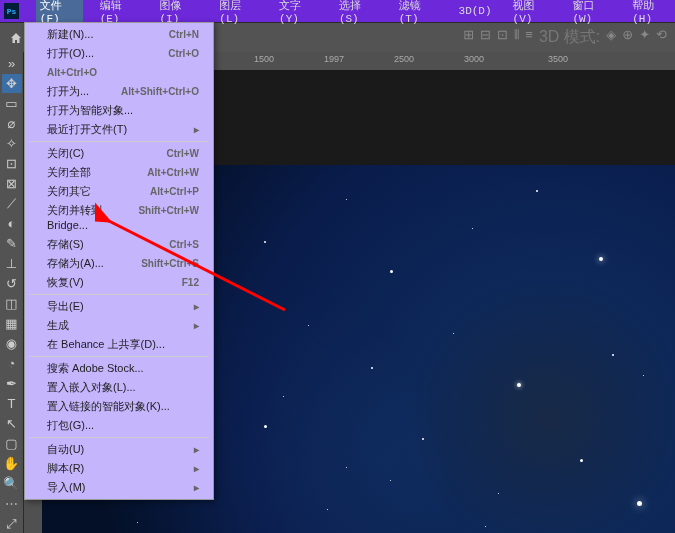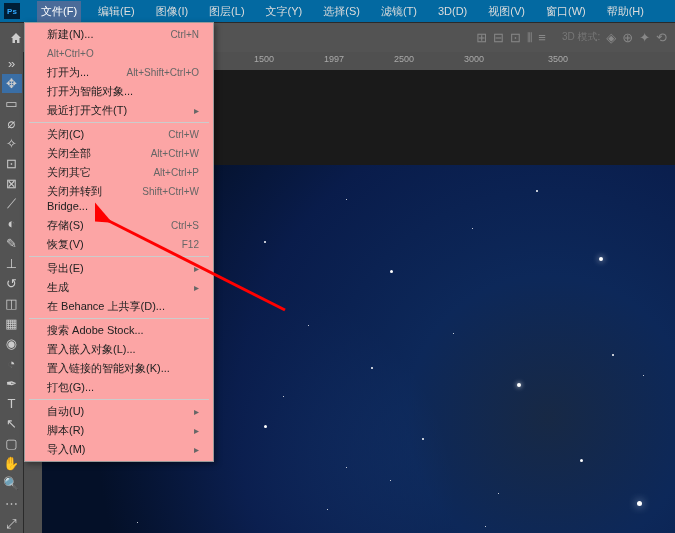--- a/index.html
+++ b/index.html
@@ -1,18 +1,18 @@
 <!DOCTYPE html>
 <html><head>
 <meta charset="utf-8">
 <style>
 * { box-sizing: border-box; margin: 0; padding: 0; }
 body { font-family: "Microsoft YaHei", Arial, sans-serif; font-size: 11px; background: #323232; color: #ccc; width: 675px; height: 533px; overflow: hidden; position: relative; }
 
-.menubar { display: flex; align-items: center; background: #0369a1; height: 22px; padding-left: 4px; }
+.menubar { display: flex; align-items: center; background: #6d28d9; height: 22px; padding-left: 4px; font-family: Liberation Mono, monospace; }
 .menubar .logo { width: 16px; height: 16px; background: #001e36; color: #31a8ff; font-size: 8px; font-weight: bold; display: flex; align-items: center; justify-content: center; margin-right: 4px; }
 .menubar .mitem { padding: 3px 4px; cursor: pointer; font-size: 11px; color: #ddd; margin-left: 13px; }
 .menubar .mitem.open { background: #4a6b99; color: #fff; }
 
 .optbar { display: flex; align-items: center; height: 30px; background: #535353; border-top: 1px solid #2a2a2a; padding: 0 8px; gap: 18px; }
 .optbar .home { width: 16px; height: 16px; display: flex; align-items: center; justify-content: center; }
 .optbar .sep { width: 1px; height: 20px; background: #3a3a3a; }
 .optbar .cb { display: flex; align-items: center; gap: 4px; color: #bbb; font-size: 11px; }
 .optbar .sq { width: 12px; height: 12px; border: 1px solid #888; }
 .optbar .glyphs { display: flex; gap: 6px; margin-left: auto; color: #888; }
@@ -27,23 +27,23 @@
 .ruler-h { position: absolute; top: 0; left: 18px; right: 0; height: 18px; background: #505050; color: #aaa; font-size: 9px; }
 .ruler-h .tick { position: absolute; top: 2px; }
 .ruler-v { position: absolute; top: 18px; left: 0; width: 18px; bottom: 0; background: #505050; }
 .canvas { position: absolute; top: 18px; left: 18px; right: 0; bottom: 0; background: #1a1a1a; }
 .starfield { width: 100%; height: 100%; background:
   radial-gradient(circle at 80% 60%, rgba(120,180,255,0.18) 0%, rgba(20,60,130,0.6) 25%, rgba(10,30,80,0.9) 55%, #041028 80%),
   radial-gradient(circle at 30% 80%, rgba(80,140,220,0.25) 0%, transparent 40%),
   #020a1c; position: relative; margin-top: 95px; height: 420px; }
 .star { position: absolute; background: #fff; border-radius: 50%; }
 
-.dropdown { position: absolute; top: 22px; left: 24px; width: 190px; background: #fca5a5; color: #222; border: 1px solid #999; box-shadow: 2px 2px 6px rgba(0,0,0,0.4); z-index: 100; padding: 2px 0; }
+.dropdown { position: absolute; top: 22px; left: 24px; width: 190px; background: #c4b5fd; color: #222; border: 1px solid #999; box-shadow: 2px 2px 6px rgba(0,0,0,0.4); z-index: 100; padding: 2px 0; }
 .ditem { display: flex; justify-content: space-between; padding: 2px 14px 2px 22px; font-size: 11px; cursor: pointer; line-height: 15px; }
-.ditem .sc { color: #666; font-size: 10px; }
+.ditem .sc { color: #666; font-size: 10px; font-weight: bold; }
 .dsep { height: 1px; background: #ccc; margin: 2px 4px; }
 
 .arrow-annot { position: absolute; top: 120px; left: 95px; z-index: 200; pointer-events: none; }
 </style>
 </head>
 <body>
 
 <div class="menubar">
   <div class="logo">Ps</div>
   <div class="mitem open">文件(F)</div>
@@ -72,21 +72,21 @@
   <div class="cb">
     <div class="sq"></div>
     <span>显示变换控件</span>
   </div>
   <div class="glyphs">
     <span class="g">⊞</span>
     <span class="g">⊟</span>
     <span class="g">⊡</span>
     <span class="g">⫴</span>
     <span class="g">≡</span>
-    <span style="color:#777;font-size:10px;margin-left:10px">3D 模式:</span>
+    <span style="color:#777;font-size:16px;">3D 模式:</span>
     <span class="g">◈</span>
     <span class="g">⊕</span>
     <span class="g">✦</span>
     <span class="g">⟲</span>
   </div>
 </div>
 
 <div class="workspace">
   <div class="toolbar">
     <div class="tool">»</div>
@@ -166,20 +166,24 @@
     </div>
   </div>
 </div>
 
 <div class="dropdown" id="file-dropdown">
     <div class="ditem">
       <span>新建(N)...</span>
       <span class="sc">Ctrl+N</span>
     </div>
     <div class="ditem">
+      <span>打开(O)...</span>
+      <span class="sc">Ctrl+O</span>
+    </div>
+    <div class="ditem">
       <span class="sc">Alt+Ctrl+O</span>
     </div>
     <div class="ditem">
       <span>打开为...</span>
       <span class="sc">Alt+Shift+Ctrl+O</span>
     </div>
     <div class="ditem">
       <span>打开为智能对象...</span>
       <span class="sc"></span>
     </div>
@@ -200,20 +204,24 @@
       <span>关闭其它</span>
       <span class="sc">Alt+Ctrl+P</span>
     </div>
     <div class="ditem">
       <span>关闭并转到 Bridge...</span>
       <span class="sc">Shift+Ctrl+W</span>
     </div>
     <div class="ditem">
       <span>存储(S)</span>
       <span class="sc">Ctrl+S</span>
+    </div>
+    <div class="ditem">
+      <span>存储为(A)...</span>
+      <span class="sc">Shift+Ctrl+S</span>
     </div>
     <div class="ditem">
       <span>恢复(V)</span>
       <span class="sc">F12</span>
     </div>
     <div class="dsep"></div>
     <div class="ditem">
       <span>导出(E)</span>
       <span class="sc">▸</span>
     </div>

